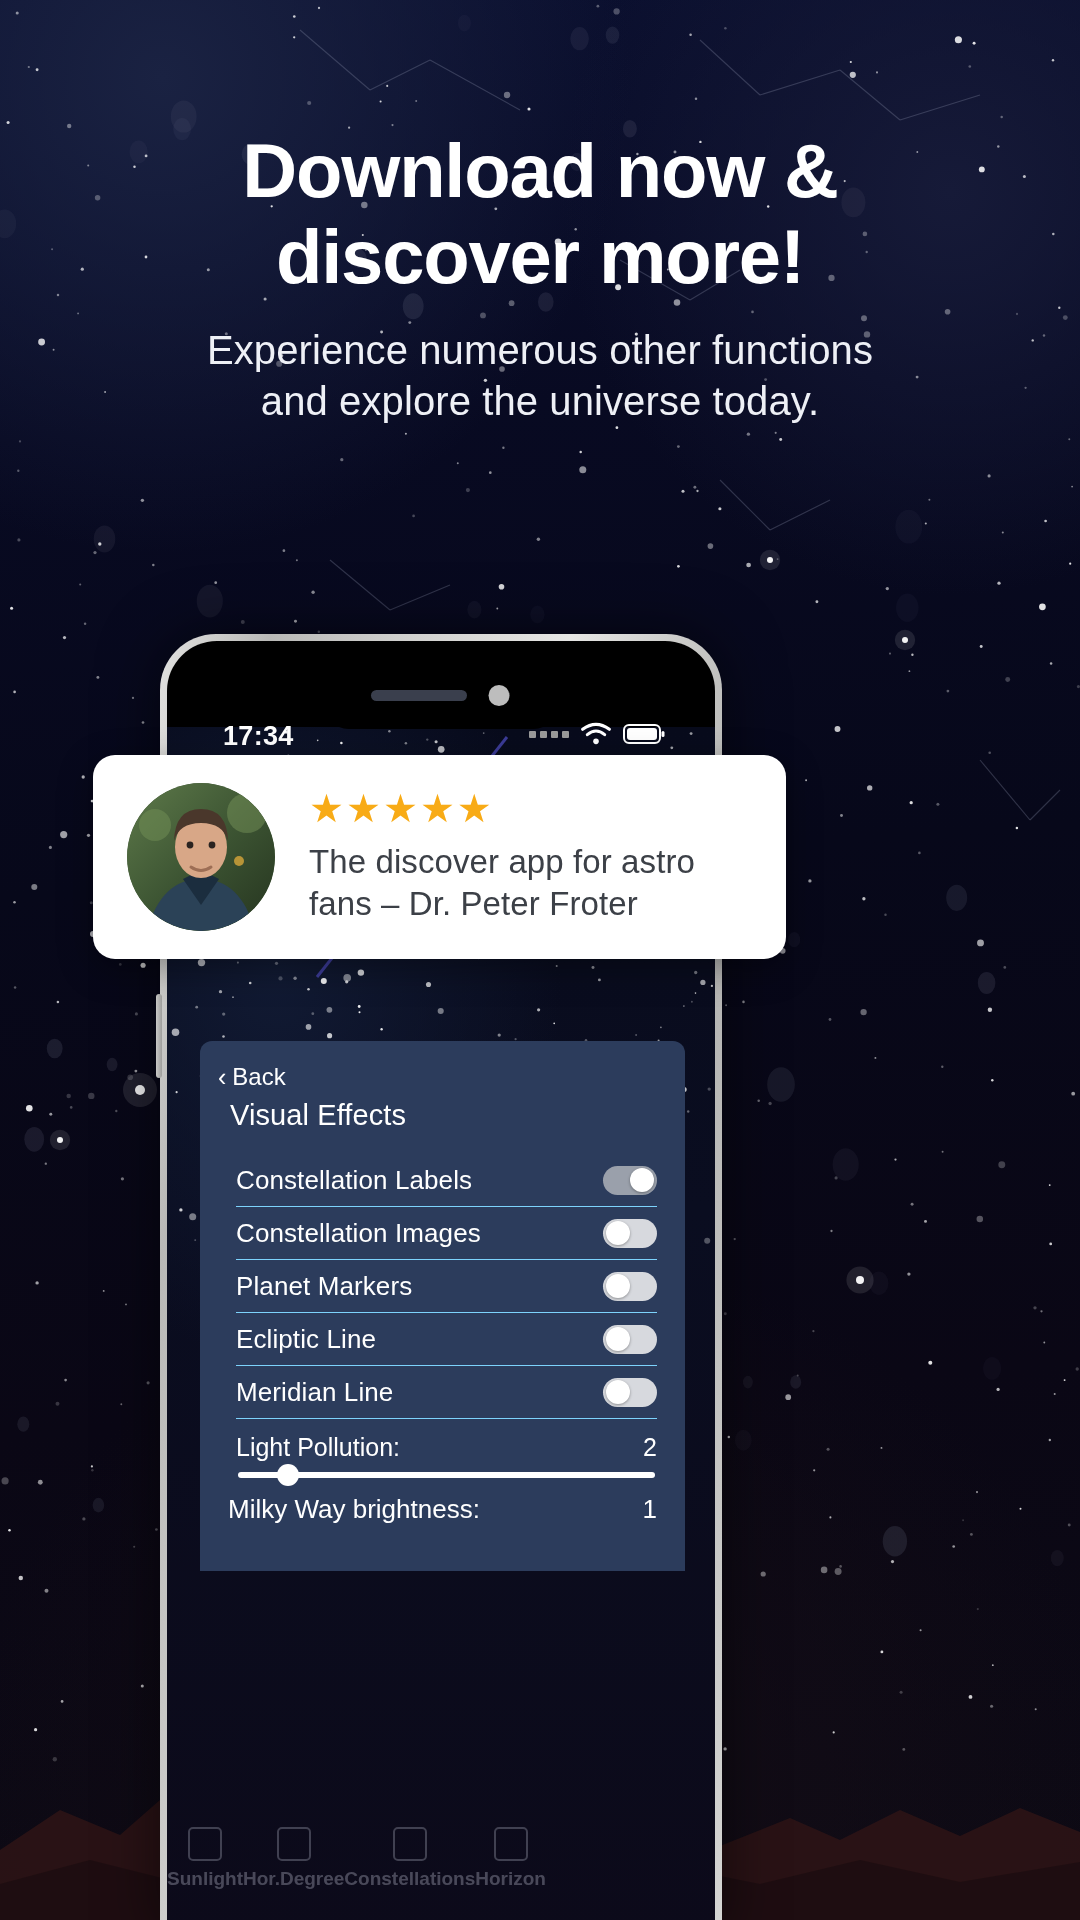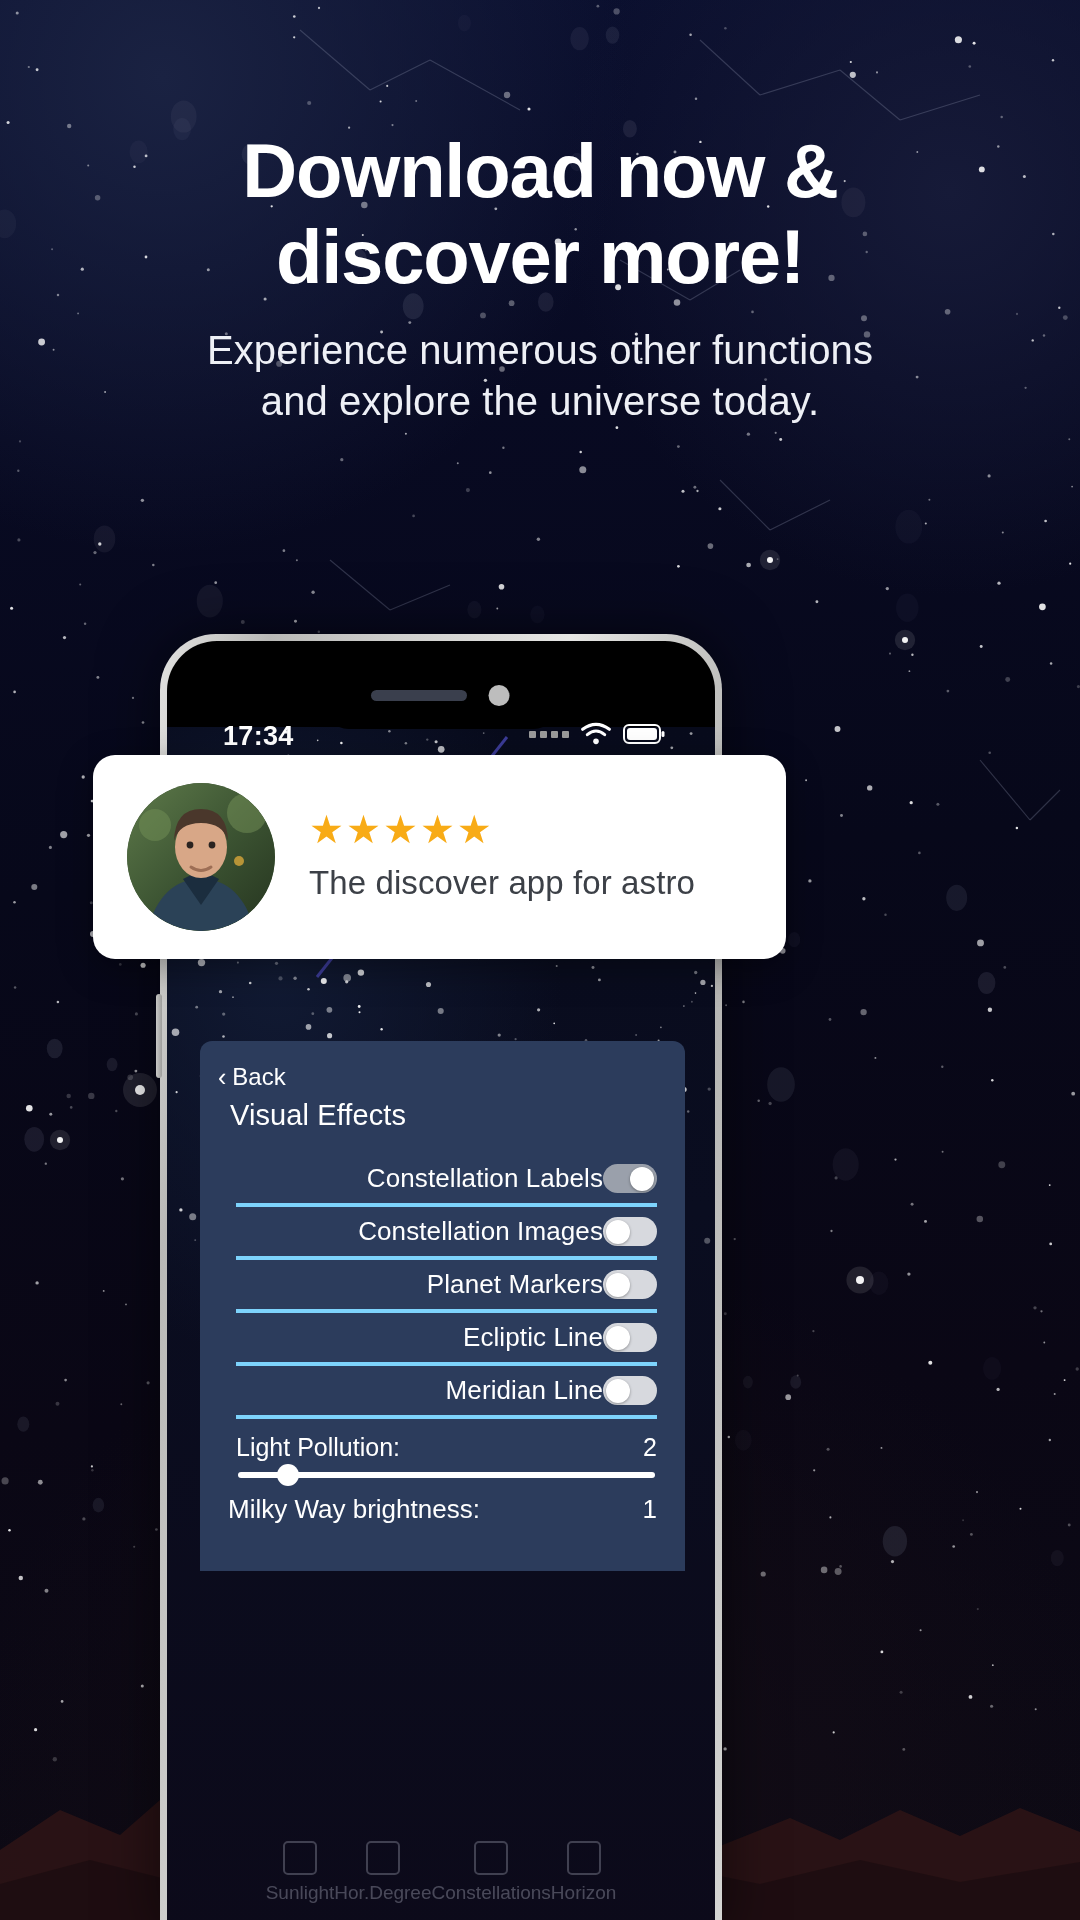--- a/index.html
+++ b/index.html
@@ -144,23 +144,23 @@
     display:flex; align-items:center; gap:6px;
     color:#fff; font-size:24px; padding-left:18px; margin-bottom:8px;
   }
   .chev { font-size:25px; line-height:1; }
   .panel-title {
     color:#fff; font-size:29px; padding-left:30px; margin-bottom:22px;
     letter-spacing:.1px;
   }
   .rows { padding:0 28px 0 36px; }
   .row {
-    display:flex; align-items:center; justify-content:flex-end;
+    display:flex; align-items:center; justify-content:space-between;
     height:53px;
-    border-bottom:4px solid #7dd3fc;
+    border-bottom:1px solid #7dd3fc;
   }
   .row:first-child { border-top:none; }
   .row-label { color:#fff; font-size:26px; letter-spacing:.1px; }
   .toggle {
     width:54px; height:29px; border-radius:15px;
     background:#d7d9de; position:relative; flex:none;
   }
   .toggle i {
     position:absolute; top:2.5px; left:3px;
     width:24px; height:24px; border-radius:50%;
@@ -181,23 +181,23 @@
   }
   .knob {
     position:absolute; top:50%; transform:translate(-50%,-50%);
     width:22px; height:22px; border-radius:50%; background:#fff;
   }
   .row-last { color:#fff; font-size:26px; display:flex; justify-content:space-between;
               padding:16px 28px 0 28px; }
 
   
   .phone-bottom-bar {
-    position:absolute; bottom:30px; left:0; width:100%;
-    display:flex; justify-content:center;
-    color:rgba(215,220,235,.30); font-size:19px; z-index:2;
+    position:absolute; bottom:44px; left:0; width:100%;
+    display:flex; justify-content:flex-start;
+    color:rgba(215,220,235,.30); font-size:19px; z-index:2;font-weight:bold;
   }
   .pbb-item { display:flex; flex-direction:column; align-items:center; gap:7px; }
   .pbb-icon { width:34px; height:34px; border:2px solid rgba(215,220,235,.26); border-radius:5px; }
 
   
   #review {
     position:absolute;
     left:93px; top:755px;
     width:693px; height:204px;
     background:#fff;
@@ -1131,14 +1131,15 @@
         <path d="M47 58 Q48 26 74 26 Q100 26 101 58 Q96 40 74 40 Q52 40 47 58 Z" fill="#4a372b"></path>
         <circle cx="63" cy="62" r="3.4" fill="#2a2320"></circle>
         <circle cx="85" cy="62" r="3.4" fill="#2a2320"></circle>
         <path d="M64 84 Q74 91 84 84" stroke="#9d6e55" stroke-width="3" fill="none" stroke-linecap="round"></path>
       </g>
     </svg>
   </div>
   <div>
     <div class="stars">★★★★★</div>
     <div class="review-text">The discover app for astro</div>
+    <div class="review-text">fans – Dr. Peter Froter</div>
   </div>
 </div>
 
 </body></html>

